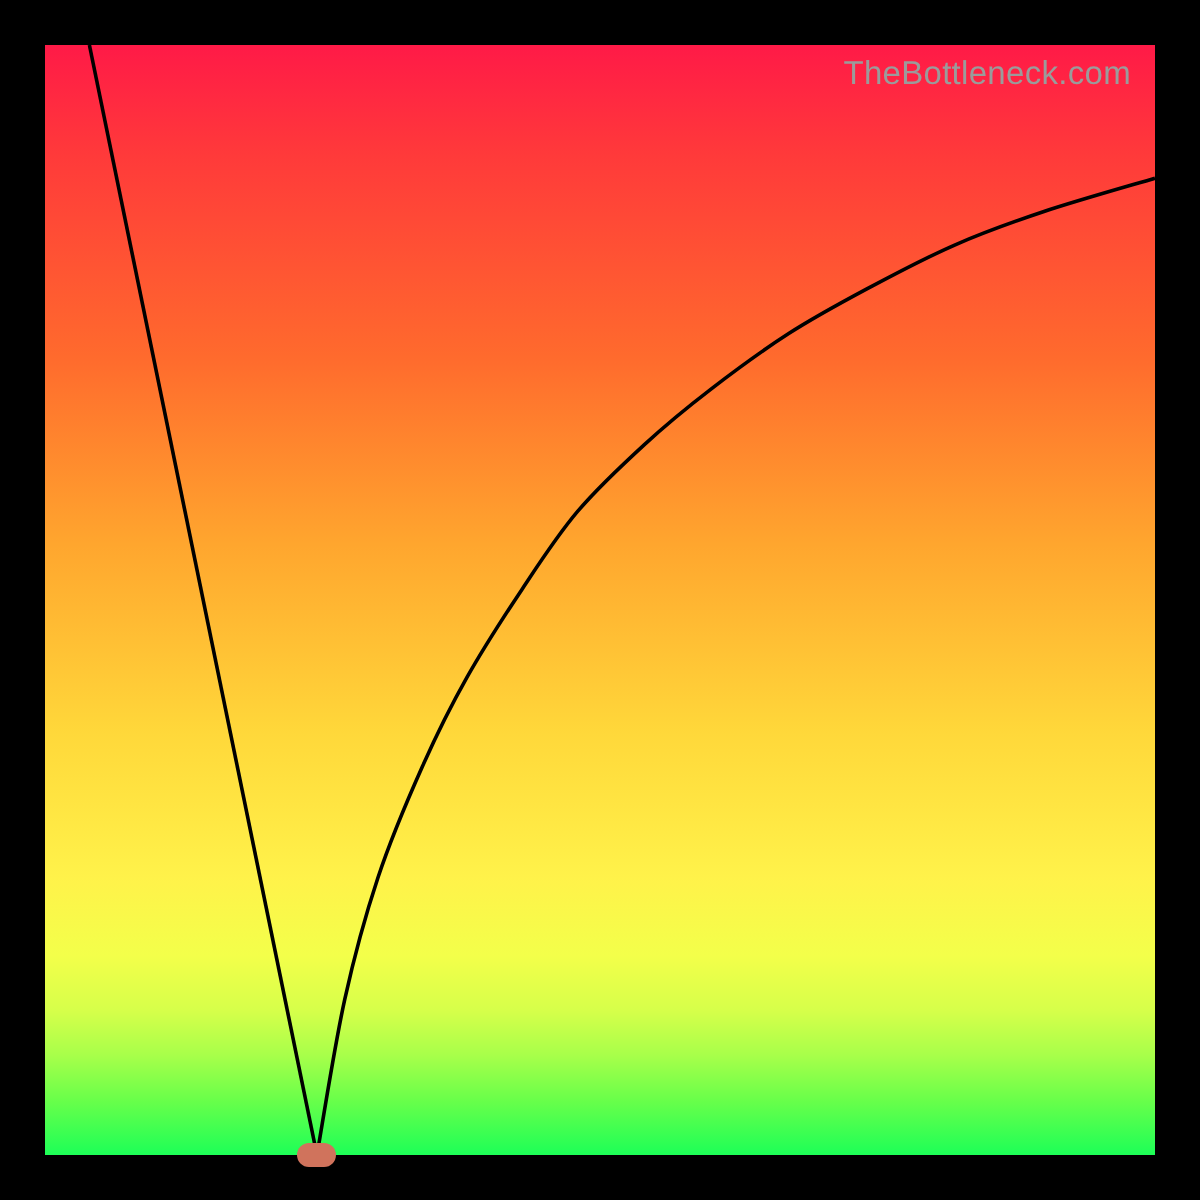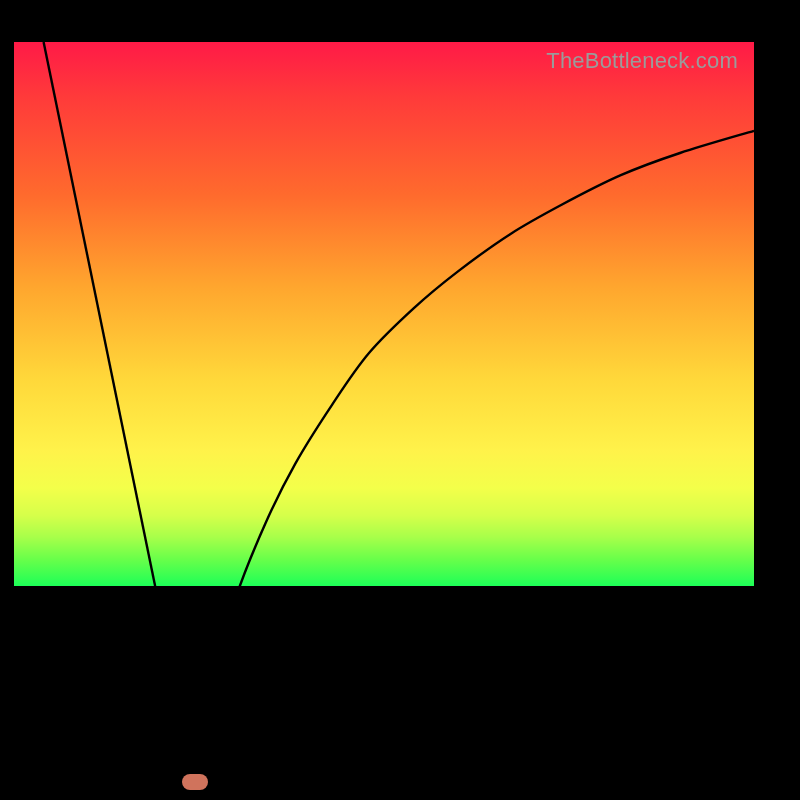--- a/index.html
+++ b/index.html
@@ -12,39 +12,38 @@
     font-family: Arial, Helvetica, sans-serif;
   }
   .frame {
     position: relative;
     width: 800px;
     height: 800px;
     background: #000;
   }
   .plot-area {
     position: absolute;
-    left: 14px;
+    left: 30px;
     top: 30px;
     width: 740px;
-    height: 544px;
+    height: 740px;
     background: linear-gradient(
       to bottom,
       #ff1a47 0%,
       #ff3a3a 10%,
       #ff6a2d 28%,
       #ffa62e 45%,
       #ffd83a 62%,
       #fff24a 75%,
       #f3ff4a 82%,
       #d6ff4a 87%,
       #a8ff4a 91%,
       #6aff4a 95%,
       #1dff57 100%
     );
-    margin-top: 12px;
   }
   .watermark {
     position: absolute;
     top: 6px;
     right: 16px;
     color: #9b9b9b;
     font-size: 22px;
     letter-spacing: 0.2px;
     user-select: none;
   }

